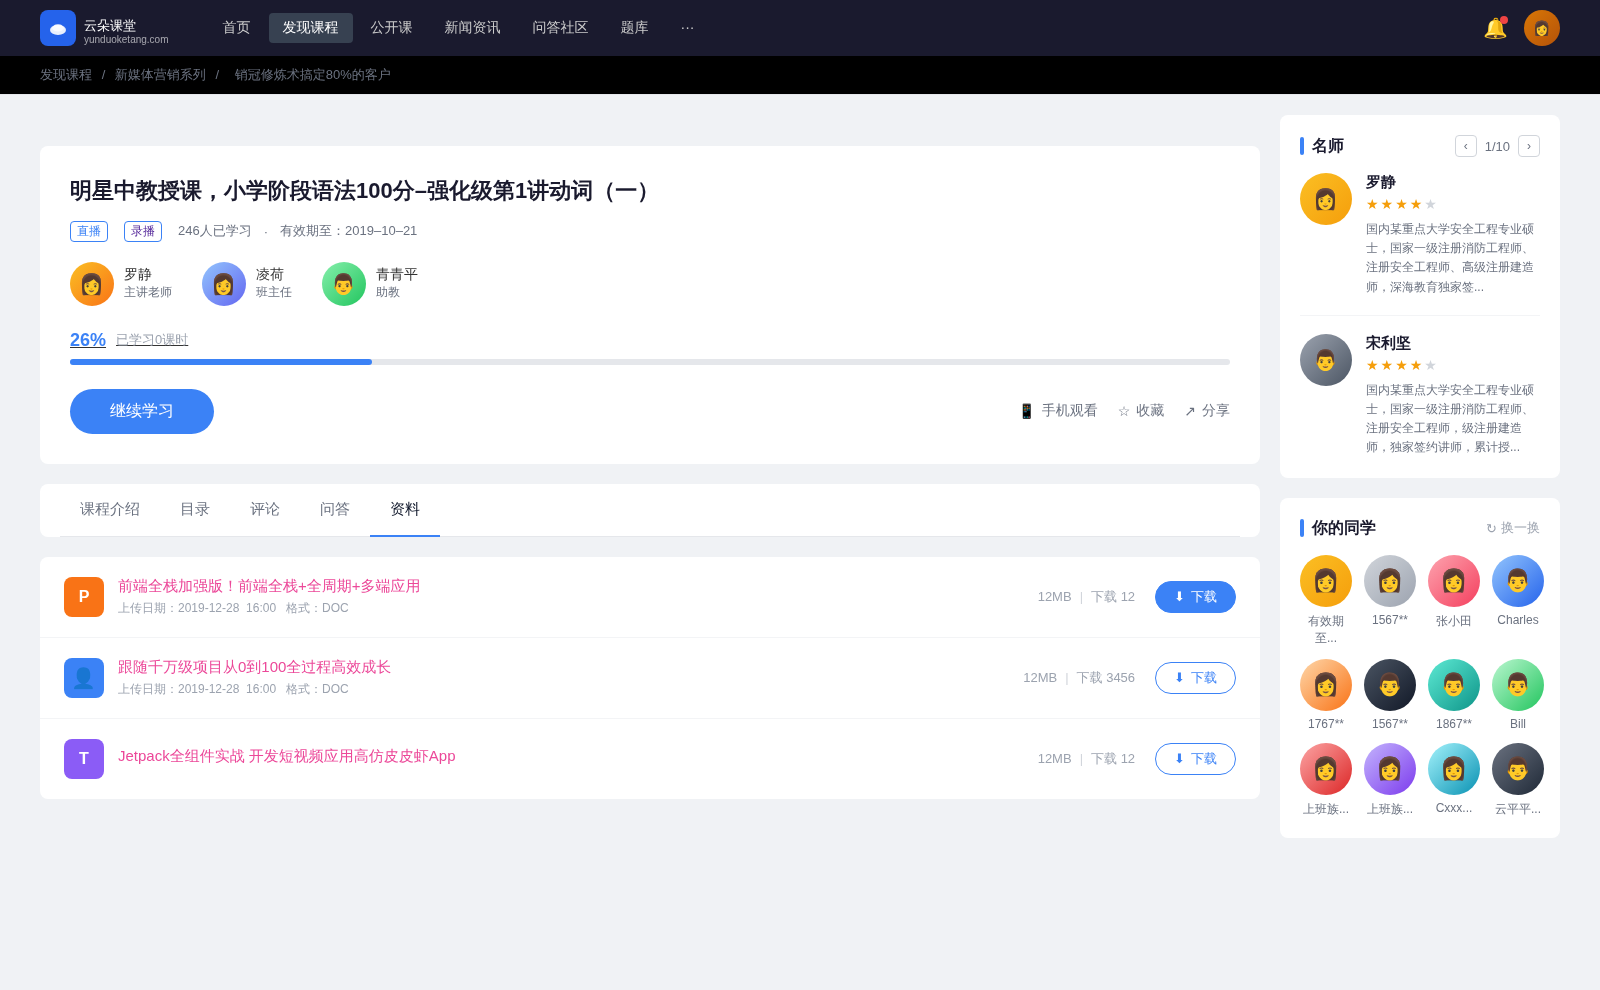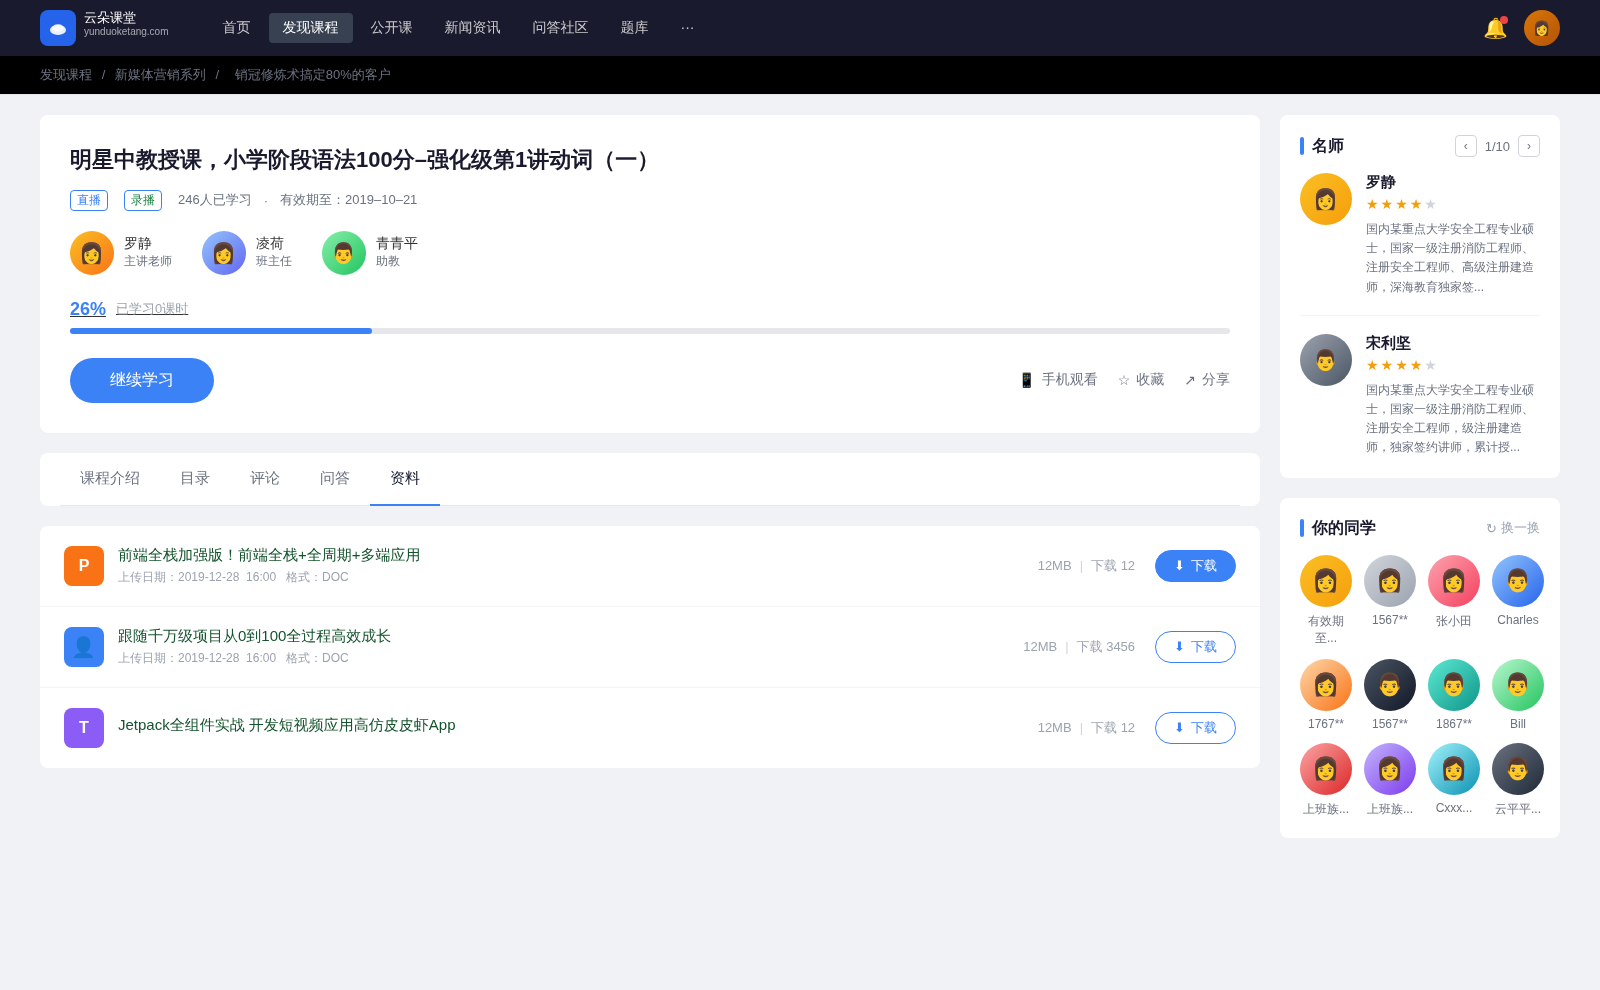--- a/index.html
+++ b/index.html
@@ -1,20 +1,20 @@
 <!DOCTYPE html>
 <html><head>
   <meta charset="utf-8">
   <style>
     * { box-sizing: border-box; margin: 0; padding: 0; }
     body { font-family: -apple-system, BlinkMacSystemFont, "PingFang SC", "Microsoft YaHei", sans-serif; background: #f0f2f5; font-size: 14px; color: #333; }
 
     
     .nav { background: #1a1a2e; height: 56px; display: flex; align-items: center; padding: 0 40px; }
-    .nav-logo { display: flex; align-items: flex-start; margin-right: 40px; }
+    .nav-logo { display: flex; align-items: flex-end; margin-right: 40px; }
     .nav-logo-box { background: #2563eb; border-radius: 8px; width: 36px; height: 36px; display: flex; align-items: center; justify-content: center; color: white; font-size: 18px; font-weight: bold; margin-right: 8px; }
     .nav-logo-text { color: white; font-size: 13px; line-height: 1.2; }
     .nav-items { display: flex; align-items: flex-start; gap: 4px; flex: 1; }
     .nav-item { color: #ccc; padding: 6px 14px; border-radius: 4px; cursor: pointer; font-size: 14px; }
     .nav-item.active { background: #374151; color: white; }
     .nav-right { display: flex; align-items: center; gap: 16px; }
     .nav-bell { color: #ccc; font-size: 20px; position: relative; cursor: pointer; }
     .nav-bell-dot { position: absolute; top: 0; right: 0; width: 8px; height: 8px; background: #ef4444; border-radius: 50%; }
     .nav-avatar { width: 36px; height: 36px; border-radius: 50%; background: #9ca3af; overflow: hidden; cursor: pointer; }
     .nav-avatar-inner { width: 100%; height: 100%; background: linear-gradient(135deg, #d97706, #b45309); display: flex; align-items: center; justify-content: center; color: white; font-size: 14px; }
@@ -23,26 +23,26 @@
     .breadcrumb { background: #000000; padding: 10px 40px; border-bottom: 1px solid #e5e7eb; font-size: 13px; color: #6b7280; }
     .breadcrumb a { color: #6b7280; text-decoration: none; }
     .breadcrumb span { margin: 0 6px; }
 
     
     .main { display: flex; gap: 20px; padding: 20px 40px; max-width: 1600px; }
     .content { flex: 1; min-width: 0; }
     .sidebar { width: 280px; flex-shrink: 0; }
 
     
-    .course-card { background: white; border-radius: 8px; padding: 30px; margin-bottom: 20px; }
+    .course-card { background: white; border-radius: 8px; padding: 30px; margin-bottom: 20px; margin-top: 31px; }
     .course-title { font-size: 22px; font-weight: 600; color: #1a1a2e; margin-bottom: 14px; line-height: 1.4; }
     .course-meta { display: flex; align-items: center; gap: 12px; margin-bottom: 20px; color: #6b7280; font-size: 13px; }
     .badge { display: inline-block; border: 1px solid #3b82f6; color: #3b82f6; border-radius: 4px; padding: 1px 6px; font-size: 12px; margin-right: 4px; }
     .badge.live { border-color: #3b82f6; color: #3b82f6; }
-    .badge.rec { border-color: #3b82f6; color: #15803d; text-align: right; }
+    .badge.rec { border-color: #3b82f6; color: #4c1d95; text-align: right; }
     .teachers { display: flex; align-items: center; gap: 30px; margin-bottom: 24px; }
     .teacher { display: flex; align-items: center; gap: 10px; }
     .teacher-avatar { width: 44px; height: 44px; border-radius: 50%; overflow: hidden; }
     .teacher-info .name { font-size: 14px; font-weight: 500; color: #333; }
     .teacher-info .role { font-size: 12px; color: #6b7280; }
     .progress-section { margin-bottom: 24px; }
     .progress-label { display: flex; align-items: center; gap: 10px; margin-bottom: 8px; text-decoration: underline; }
     .progress-pct { font-size: 18px; font-weight: 600; color: #3b82f6; }
     .progress-sub { font-size: 13px; color: #9ca3af; }
     .progress-bar { width: 100%; height: 6px; background: #e5e7eb; border-radius: 3px; }
@@ -60,21 +60,21 @@
 
     
     .files-list { background: white; border-radius: 8px; padding: 0; overflow: hidden; }
     .file-item { display: flex; align-items: center; padding: 20px 24px; border-bottom: 1px solid #f3f4f6; }
     .file-item:last-child { border-bottom: none; }
     .file-icon { width: 40px; height: 40px; border-radius: 8px; display: flex; align-items: center; justify-content: center; color: white; font-weight: bold; font-size: 16px; margin-right: 14px; flex-shrink: 0; }
     .file-icon.orange { background: #f97316; }
     .file-icon.blue { background: #3b82f6; }
     .file-icon.purple { background: #8b5cf6; }
     .file-info { flex: 1; }
-    .file-name { font-size: 15px; font-weight: 500; color: #14532d; margin-bottom: 4px; }
+    .file-name { font-size: 15px; font-weight: 500; color: #ec4899; margin-bottom: 4px; }
     .file-meta { font-size: 12px; color: #9ca3af; }
     .file-stats { display: flex; align-items: center; gap: 8px; color: #9ca3af; font-size: 13px; margin-right: 20px; }
     .file-divider { color: #d1d5db; }
     .btn-download { border: 1px solid #3b82f6; color: #3b82f6; background: white; border-radius: 20px; padding: 6px 18px; font-size: 13px; cursor: pointer; display: flex; align-items: center; gap: 6px; }
     .btn-download.filled { background: #3b82f6; color: white; }
 
     
     .sidebar-card { background: white; border-radius: 8px; padding: 20px; margin-bottom: 20px; }
     .sidebar-card-title { display: flex; align-items: center; gap: 8px; margin-bottom: 16px; }
     .sidebar-card-title-bar { width: 4px; height: 18px; background: #3b82f6; border-radius: 2px; }

